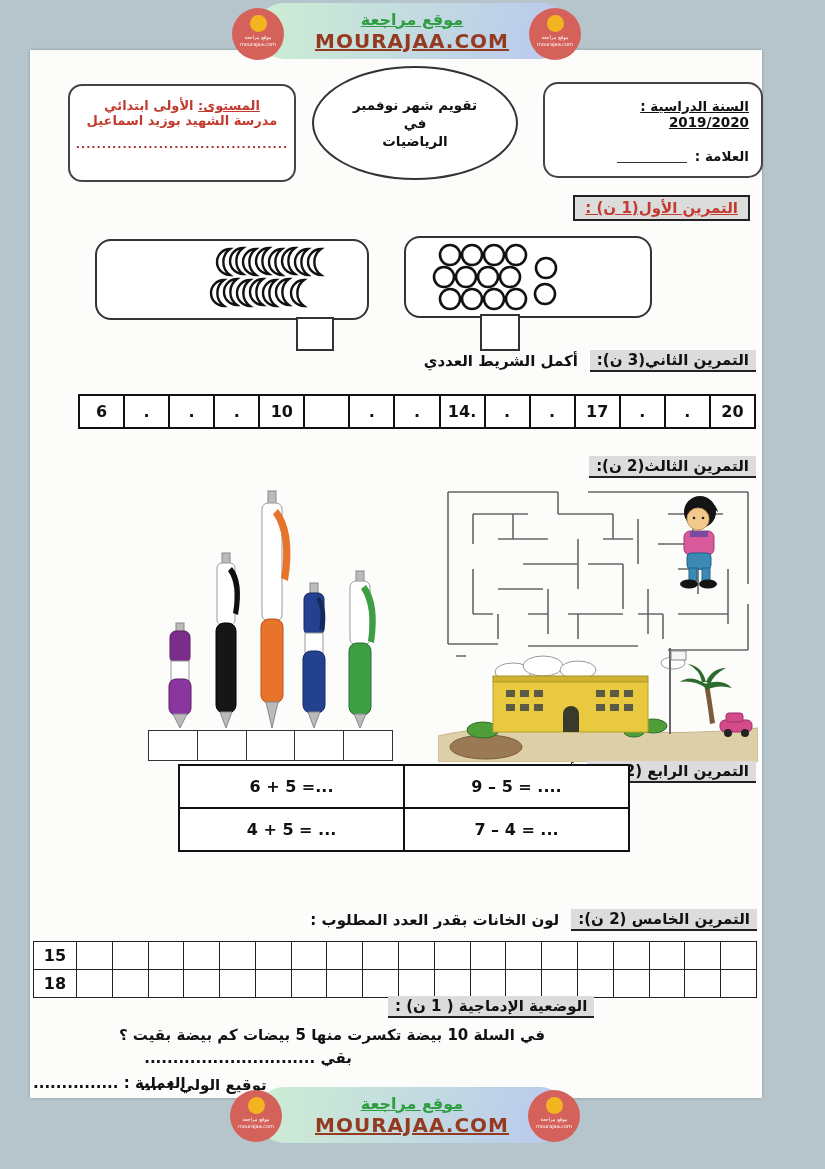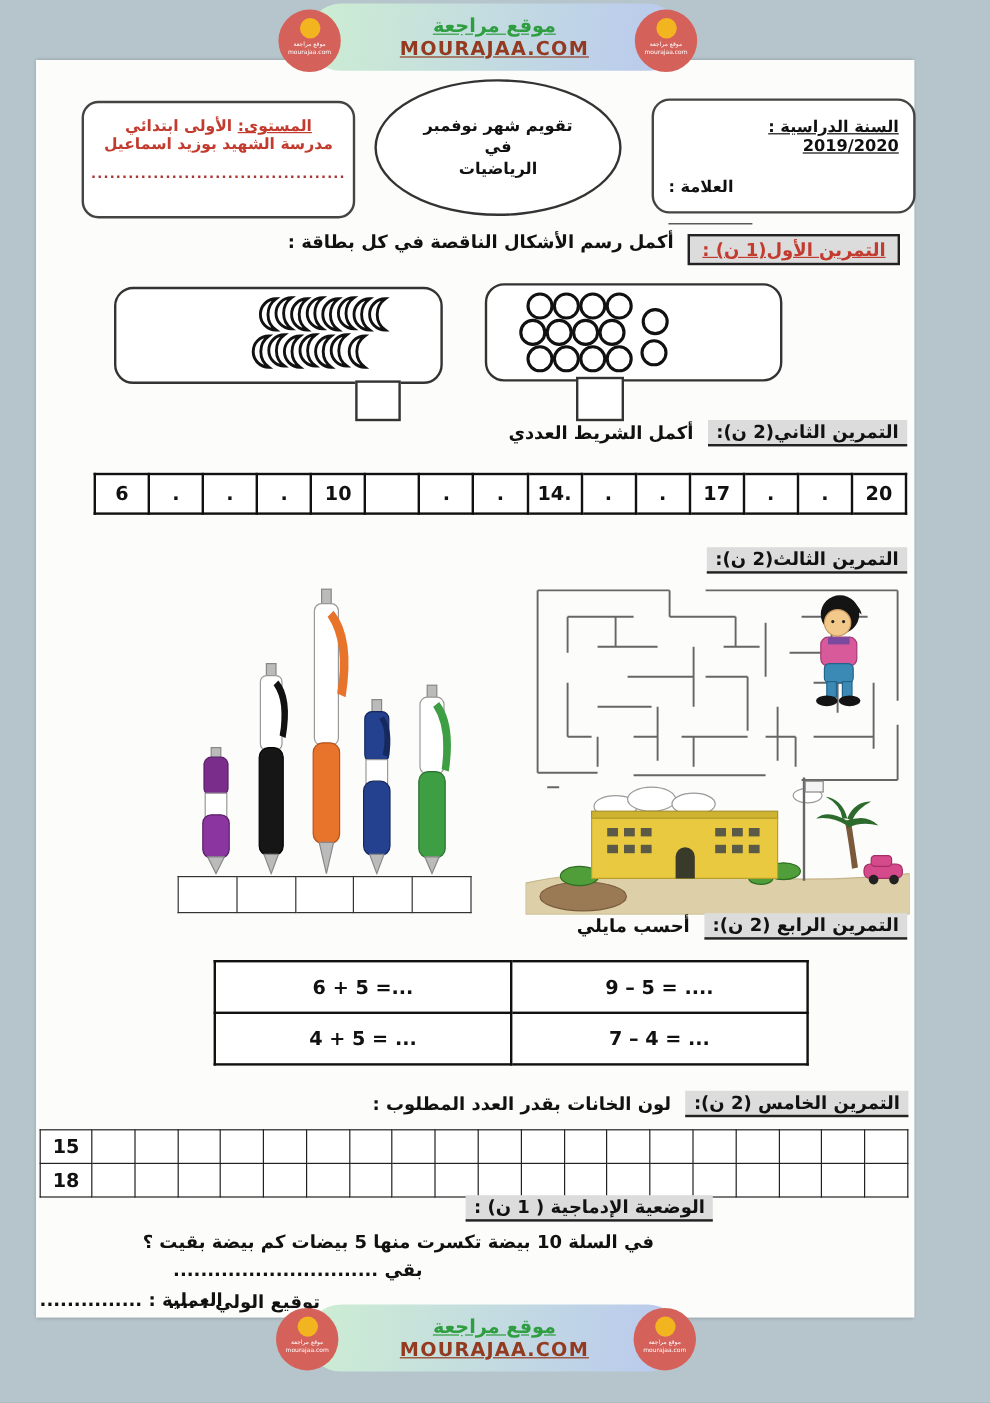--- a/index.html
+++ b/index.html
@@ -7,58 +7,58 @@
          font-family:"DejaVu Sans","Liberation Sans",sans-serif;color:#111;}
   .sheet{position:absolute;left:30px;top:50px;width:732px;height:1048px;background:#fcfcfa;
          box-shadow:0 0 3px rgba(0,0,0,.25);}
   .abs{position:absolute;}
 
   
   .banner{position:absolute;left:256px;width:312px;height:56px;border-radius:28px;
           background:linear-gradient(100deg,#cdeed2 0%,#b9c8ef 100%);
           display:flex;flex-direction:column;align-items:center;justify-content:center;z-index:5;}
   .banner .ar{color:#2f9e41;font-weight:bold;font-size:16px;text-decoration:underline;}
-  .banner .url{color:#943a20;font-weight:bold;font-size:16px;text-decoration:underline;letter-spacing:1px;}
+  .banner .url{color:#943a20;font-weight:bold;font-size:20px;text-decoration:underline;letter-spacing:1px;}
   .logo{position:absolute;width:52px;height:52px;border-radius:50%;background:#d5625a;z-index:6;
         display:flex;flex-direction:column;align-items:center;padding-top:7px;box-sizing:border-box;}
   .logo .dot{width:17px;height:17px;background:#f3b51f;border-radius:50%;}
   .logo .txt{color:#fff;font-size:5px;margin-top:2px;text-align:center;line-height:1.3;}
 
   
   .school-box{left:68px;top:84px;width:228px;height:98px;border:2px solid #444;border-radius:14px;
               color:#c23b2e;font-weight:bold;font-size:13px;text-align:center;direction:rtl;
               padding-top:12px;box-sizing:border-box;background:#fff;}
   .school-box .u{text-decoration:underline;}
   .school-box .dots{color:#a33;font-size:11px;letter-spacing:1px;margin-top:10px;}
   .subject-ellipse{left:312px;top:66px;width:206px;height:114px;border:2px solid #333;border-radius:50%;
               text-align:center;font-weight:bold;font-size:13.5px;direction:rtl;background:#fff;
               display:flex;flex-direction:column;justify-content:center;gap:2px;box-sizing:border-box;}
   .info-box{left:543px;top:82px;width:220px;height:96px;border:2px solid #444;border-radius:15px;
             direction:rtl;font-weight:bold;font-size:13.5px;padding:14px 12px;box-sizing:border-box;background:#fff;}
   .info-box .year{text-decoration:underline;}
-  .mark-row{margin-top:18px;display:flex;gap:8px;align-items:flex-end;flex-direction:column;}
+  .mark-row{margin-top:18px;display:flex;gap:8px;align-items:flex-start;}
   .blank{display:inline-block;width:70px;border-bottom:1.5px solid #333;height:14px;}
 
   
   .ex-row{position:absolute;direction:rtl;display:flex;align-items:center;gap:12px;}
   .gray-title{background:#dcdcdc;font-weight:bold;font-size:15px;color:#111;
               border-bottom:2px solid #222;padding:1px 7px;white-space:nowrap;}
   .red-box-title{border:2px solid #222;background:#dcdcdc;color:#c23b2e;font-weight:bold;font-size:15px;
               text-decoration:underline;padding:2px 10px;white-space:nowrap;margin-top:12px;}
   .instr{font-weight:bold;font-size:15px;color:#111;white-space:nowrap;}
 
   
   .card{position:absolute;border:2px solid #333;border-radius:16px;background:#fff;}
   .tab{position:absolute;border:2px solid #333;background:#fff;}
 
   
   table{border-collapse:collapse;}
   .strip{position:absolute;left:78px;top:394px;width:678px;table-layout:fixed;}
   .strip td{border:2px solid #111;height:29px;text-align:center;font-weight:bold;font-size:16px;background:#fff;}
-  .ops{position:absolute;left:178px;top:800px;width:496px;table-layout:fixed;}
+  .ops{position:absolute;left:178px;top:764px;width:452px;table-layout:fixed;}
   .ops td{border:2px solid #111;height:39px;text-align:center;font-weight:bold;font-size:16px;background:#fff;direction:ltr;}
   .cgrid{position:absolute;left:33px;top:941px;width:724px;table-layout:fixed;}
   .cgrid td{border:1.5px solid #222;height:25px;background:#fff;}
   .cgrid td.num{font-weight:bold;font-size:16px;text-align:center;}
   .rankboxes{position:absolute;left:148px;top:730px;width:245px;table-layout:fixed;}
   .rankboxes td{border:1.5px solid #333;height:27px;background:#fff;}
 
   
   .int-text{position:absolute;direction:rtl;font-weight:bold;font-size:15px;white-space:nowrap;}
 </style>
@@ -99,21 +99,20 @@
   <div class="abs info-box">
     <div class="year">السنة الدراسية : 2019/2020</div>
     <div class="mark-row">
       <span>العلامة :</span>
       <span class="blank"></span>
     </div>
   </div>
 
   <div class="ex-row" style="left:88px;top:183px;width:662px;">
     <span class="red-box-title">التمرين الأول(1 ن) :</span>
-    <span class="instr">أكمل رسم الأشكال الناقصة في كل بطاقة  :</span>
   </div>
 
   <div class="card" style="left:95px;top:239px;width:270px;height:77px;">
     <svg width="270" height="77" viewBox="0 0 270 77">
       <defs>
         <path id="cr" d="M9,1 A13,13 0 1,0 9,27 A16,16 0 0,1 9,1 Z" fill="#fff" stroke="#111" stroke-width="2.4"></path>
       </defs>
       <use href="#cr" x="124" y="7"></use>
         <use href="#cr" x="137" y="6"></use>
         <use href="#cr" x="150" y="7"></use>
@@ -149,21 +148,21 @@
           <circle cx="66" cy="61" r="10"></circle>
           <circle cx="88" cy="61" r="10"></circle>
           <circle cx="110" cy="61" r="10"></circle>
         <circle cx="139" cy="56" r="10"></circle>
       </g>
     </svg>
   </div>
   <div class="tab" style="left:480px;top:314px;width:36px;height:33px;"></div>
 
   <div class="ex-row" style="left:380px;top:350px;width:376px;">
-    <span class="gray-title">التمرين الثاني(2 ن):</span>
+    <span class="gray-title">التمرين الثاني(3 ن):</span>
     <span class="instr">أكمل الشريط العددي</span>
   </div>
 
   <table class="strip">
     <tbody>
         <tr>
       <td>6</td>
       <td>.</td>
       <td>.</td>
       <td>.</td>

